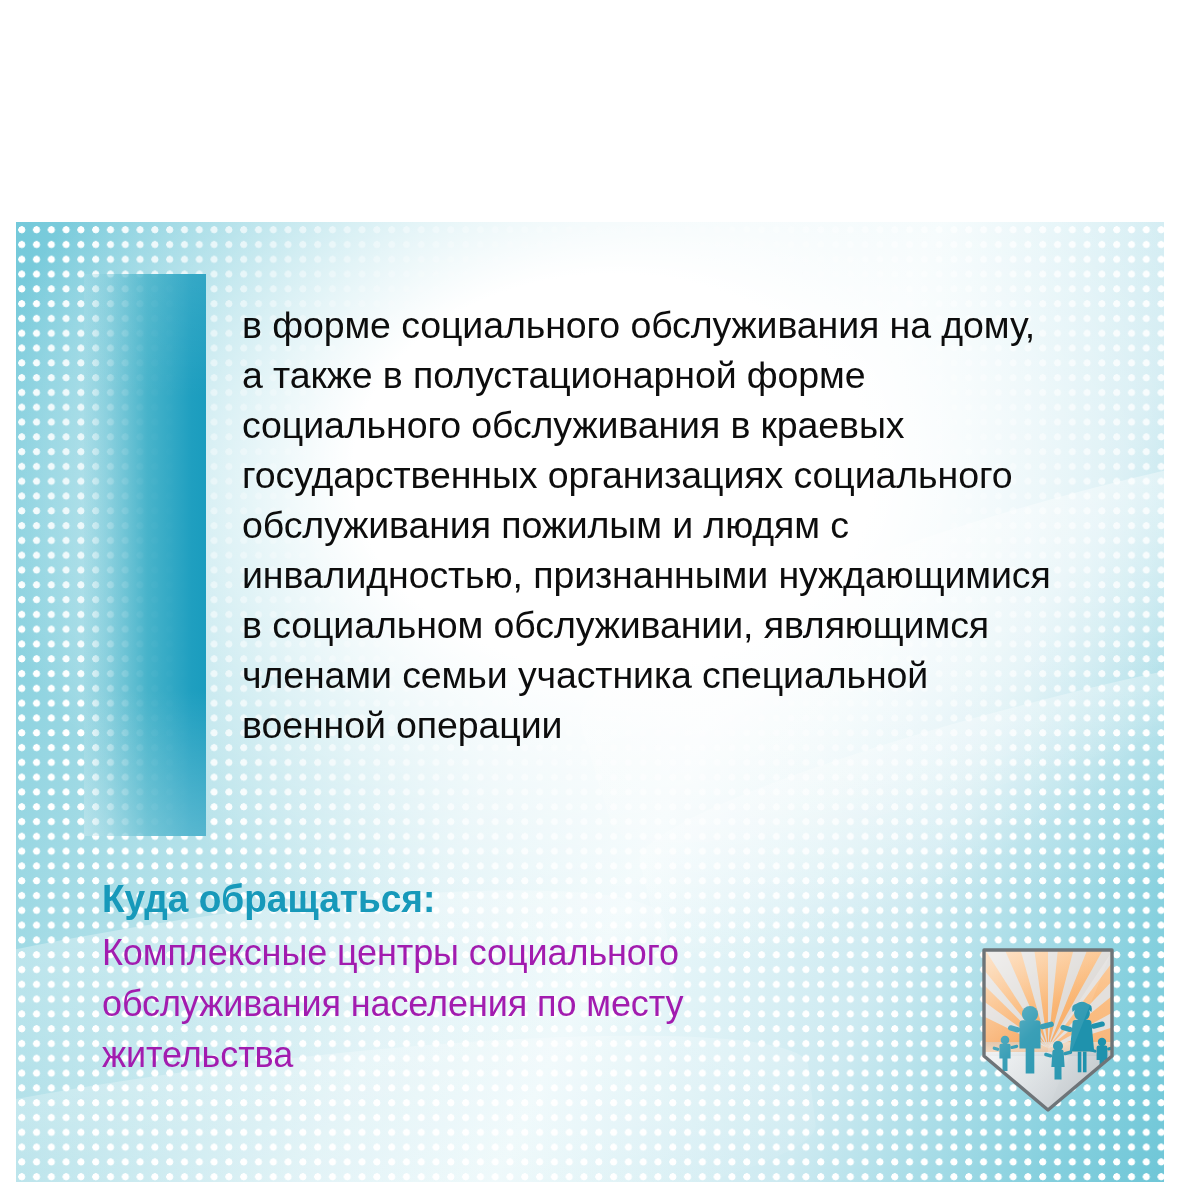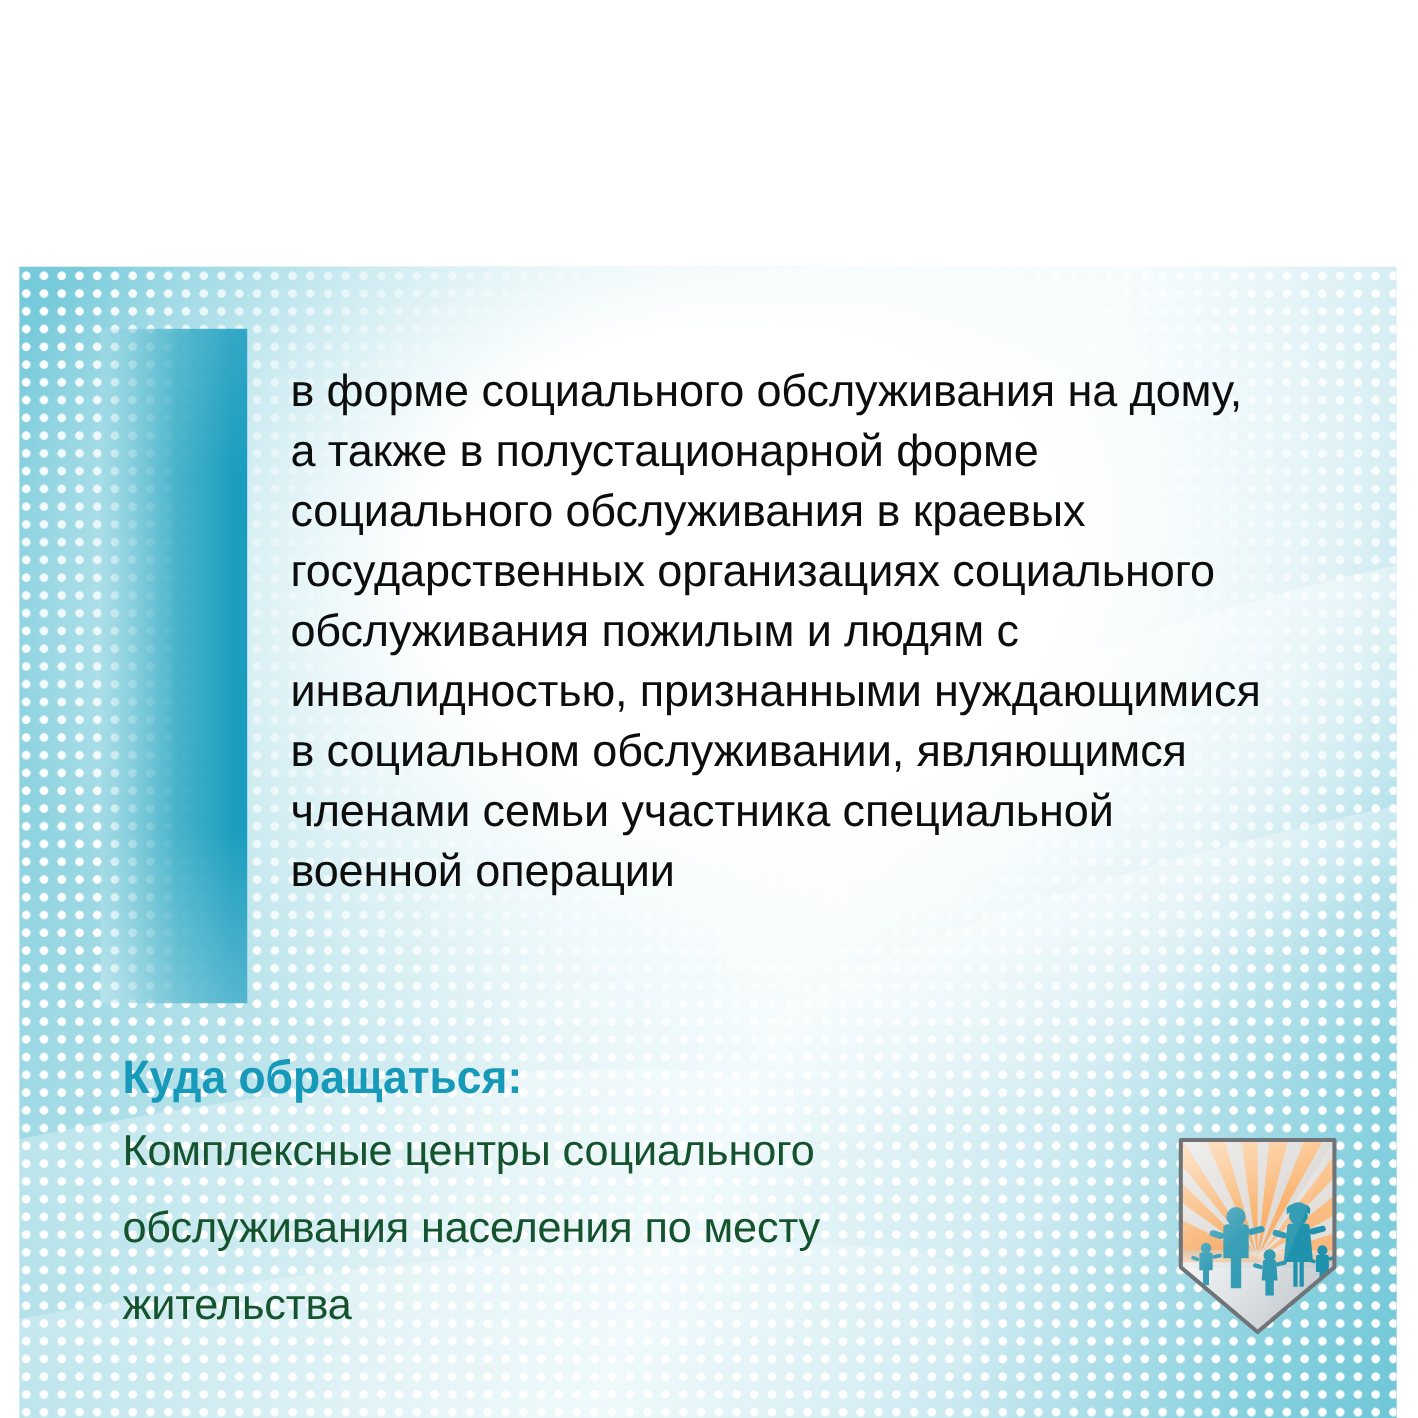--- a/index.html
+++ b/index.html
@@ -216,23 +216,23 @@
     color: #1799ba;
     font-weight: bold;
     font-size: 39px;
     line-height: 44px;
     font-family: "Liberation Sans Narrow", "Liberation Sans", "DejaVu Sans", sans-serif;
     transform: scaleX(0.95);
     transform-origin: left center;
     margin-bottom: 6px;
   }
   #contact-text {
-    color: #14532d;
+    color: #a21caf;
     font-size: 36px;
-    line-height: 64px;
+    line-height: 51px;
     white-space: pre-line;
     letter-spacing: -0.1px;
   }
 
   
   #shield-emblem {
     position: absolute;
     left: 962px; top: 722px;
     width: 140px;
     height: 172px;

